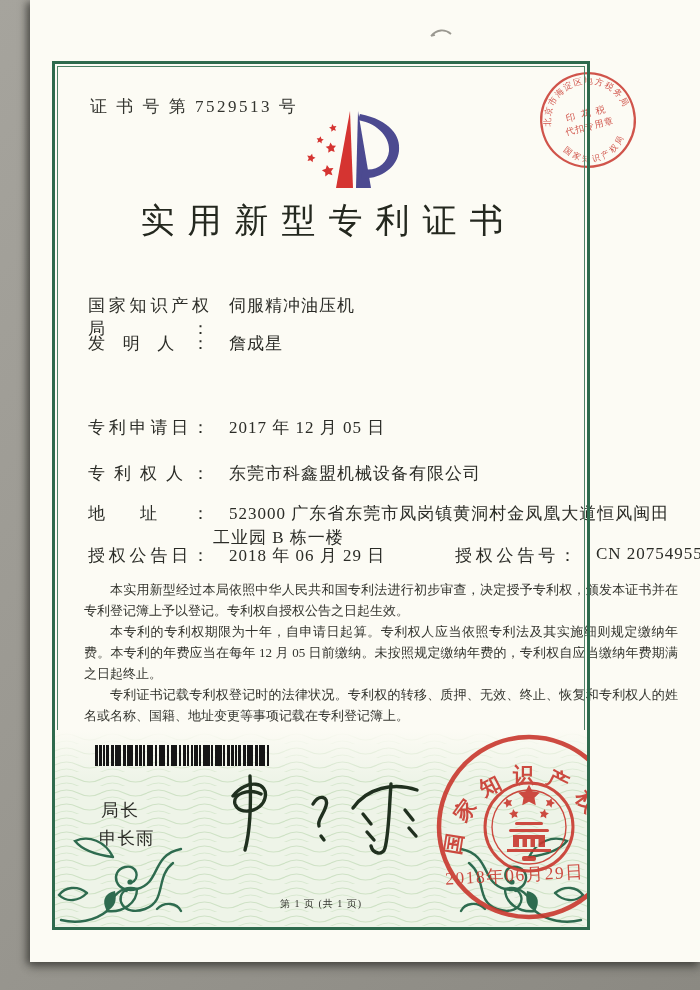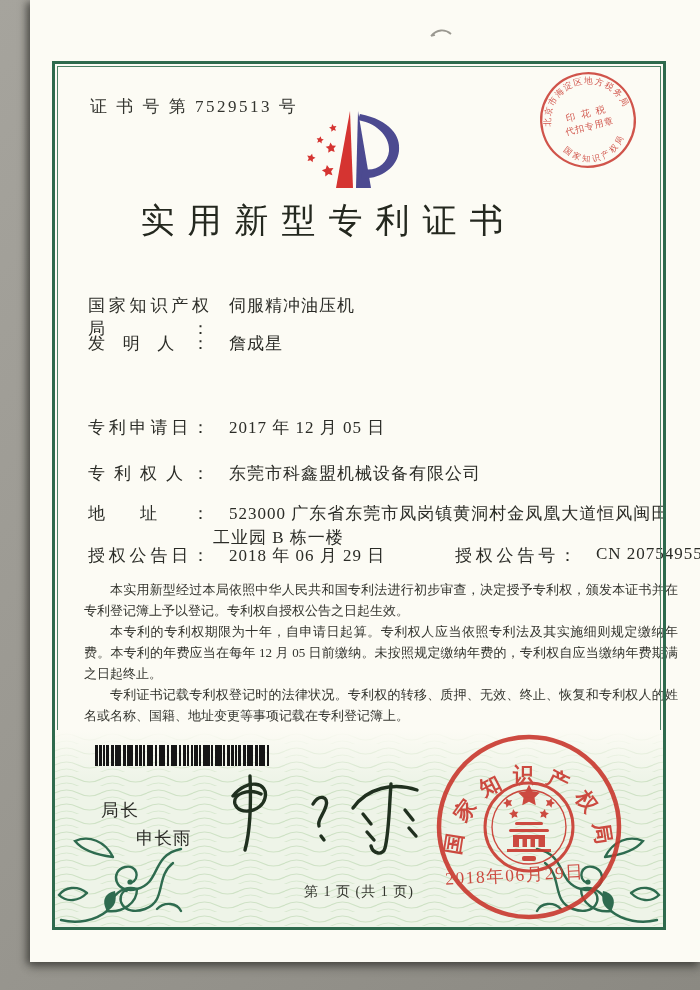--- a/index.html
+++ b/index.html
@@ -8,21 +8,21 @@
     background:linear-gradient(135deg,#a6a49d 0%,#98968f 55%,#8b8982 100%);
     font-family:"Liberation Serif","DejaVu Serif",serif;
   }
   .paper{
     position:absolute;left:30px;top:0;right:0;bottom:28px;
     background:#fcfbf4;
     box-shadow:-4px 2px 7px rgba(40,40,35,.5), 0 5px 9px rgba(40,40,35,.45);
     padding-left:16px;
   }
   .frame{
-    position:absolute;left:22px;top:61px;width:614px;height:869px;
+    position:absolute;left:22px;top:61px;width:538px;height:869px;
     border:3px solid #2e6a4d;box-sizing:border-box;
   }
   .frame-inner{
     position:absolute;inset:2px;border:1px solid #4d8166;pointer-events:none;
   }
   .cert-no{
     position:absolute;left:60px;top:95px;font-size:17px;letter-spacing:2.5px;color:#33342f;
   }
   .logo{position:absolute;left:268px;top:100px;}
   .doc-title{
@@ -57,26 +57,26 @@
     background:linear-gradient(180deg,#fcfbf4 0%,rgba(252,251,244,0) 100%);
   }
   .barcode{
     position:absolute;left:40px;top:15px;width:174px;height:21px;
     background:
       repeating-linear-gradient(90deg,#161616 0 2px,rgba(0,0,0,0) 2px 4px),
       repeating-linear-gradient(90deg,#161616 0 1px,rgba(0,0,0,0) 1px 6px),
       repeating-linear-gradient(90deg,#161616 0 3px,rgba(0,0,0,0) 3px 11px);
   }
   .director-title{position:absolute;left:46px;top:68px;font-size:17.5px;color:#2c2d28;letter-spacing:2px;}
-  .director-name{position:absolute;left:44px;top:96px;font-size:17.5px;color:#2c2d28;letter-spacing:1px;margin-left:37px;}
+  .director-name{position:absolute;left:44px;top:96px;font-size:17.5px;color:#2c2d28;letter-spacing:1px;}
   .signature{position:absolute;left:140px;top:40px;}
   .seal{position:absolute;left:374px;top:0px;}
   .page-footer{
-    position:absolute;left:0;right:0;top:153px;text-align:center;
-    font-size:14px;color:#33342e;letter-spacing:1px;
+    position:absolute;left:0;right:0;top:167px;text-align:center;
+    font-size:10px;color:#33342e;letter-spacing:1px;
   }
   .flourish{position:absolute;bottom:-2px;}
   .flourish.fl-left{left:-2px;}
   .flourish.fl-right{right:-2px;transform:scaleX(-1);}
   svg text{font-family:"Liberation Serif","DejaVu Serif",serif;}
 </style>
 </head>
 <body>
 
 <svg width="0" height="0" style="position:absolute" aria-hidden="true">

